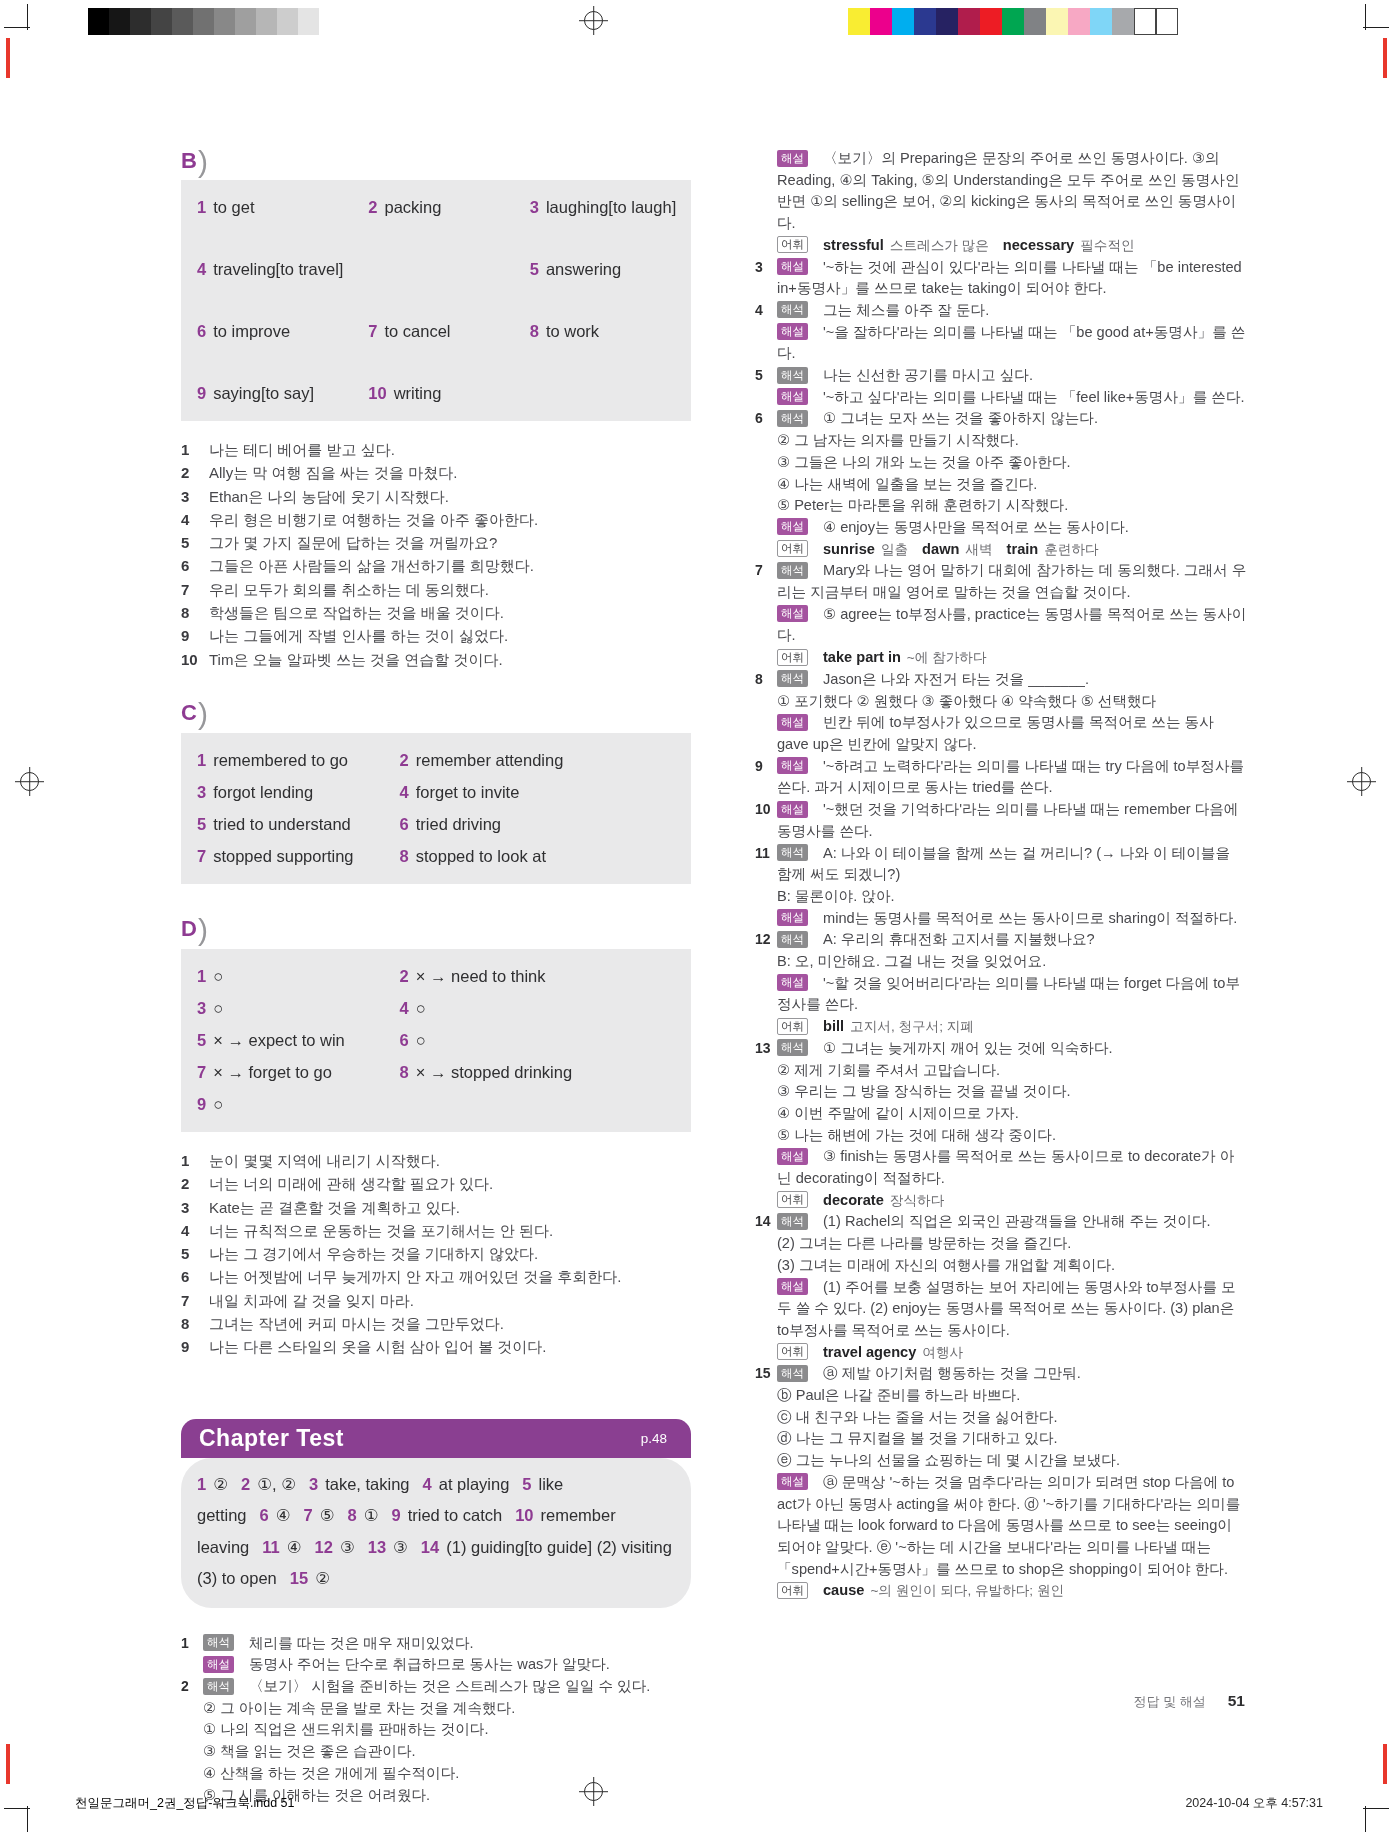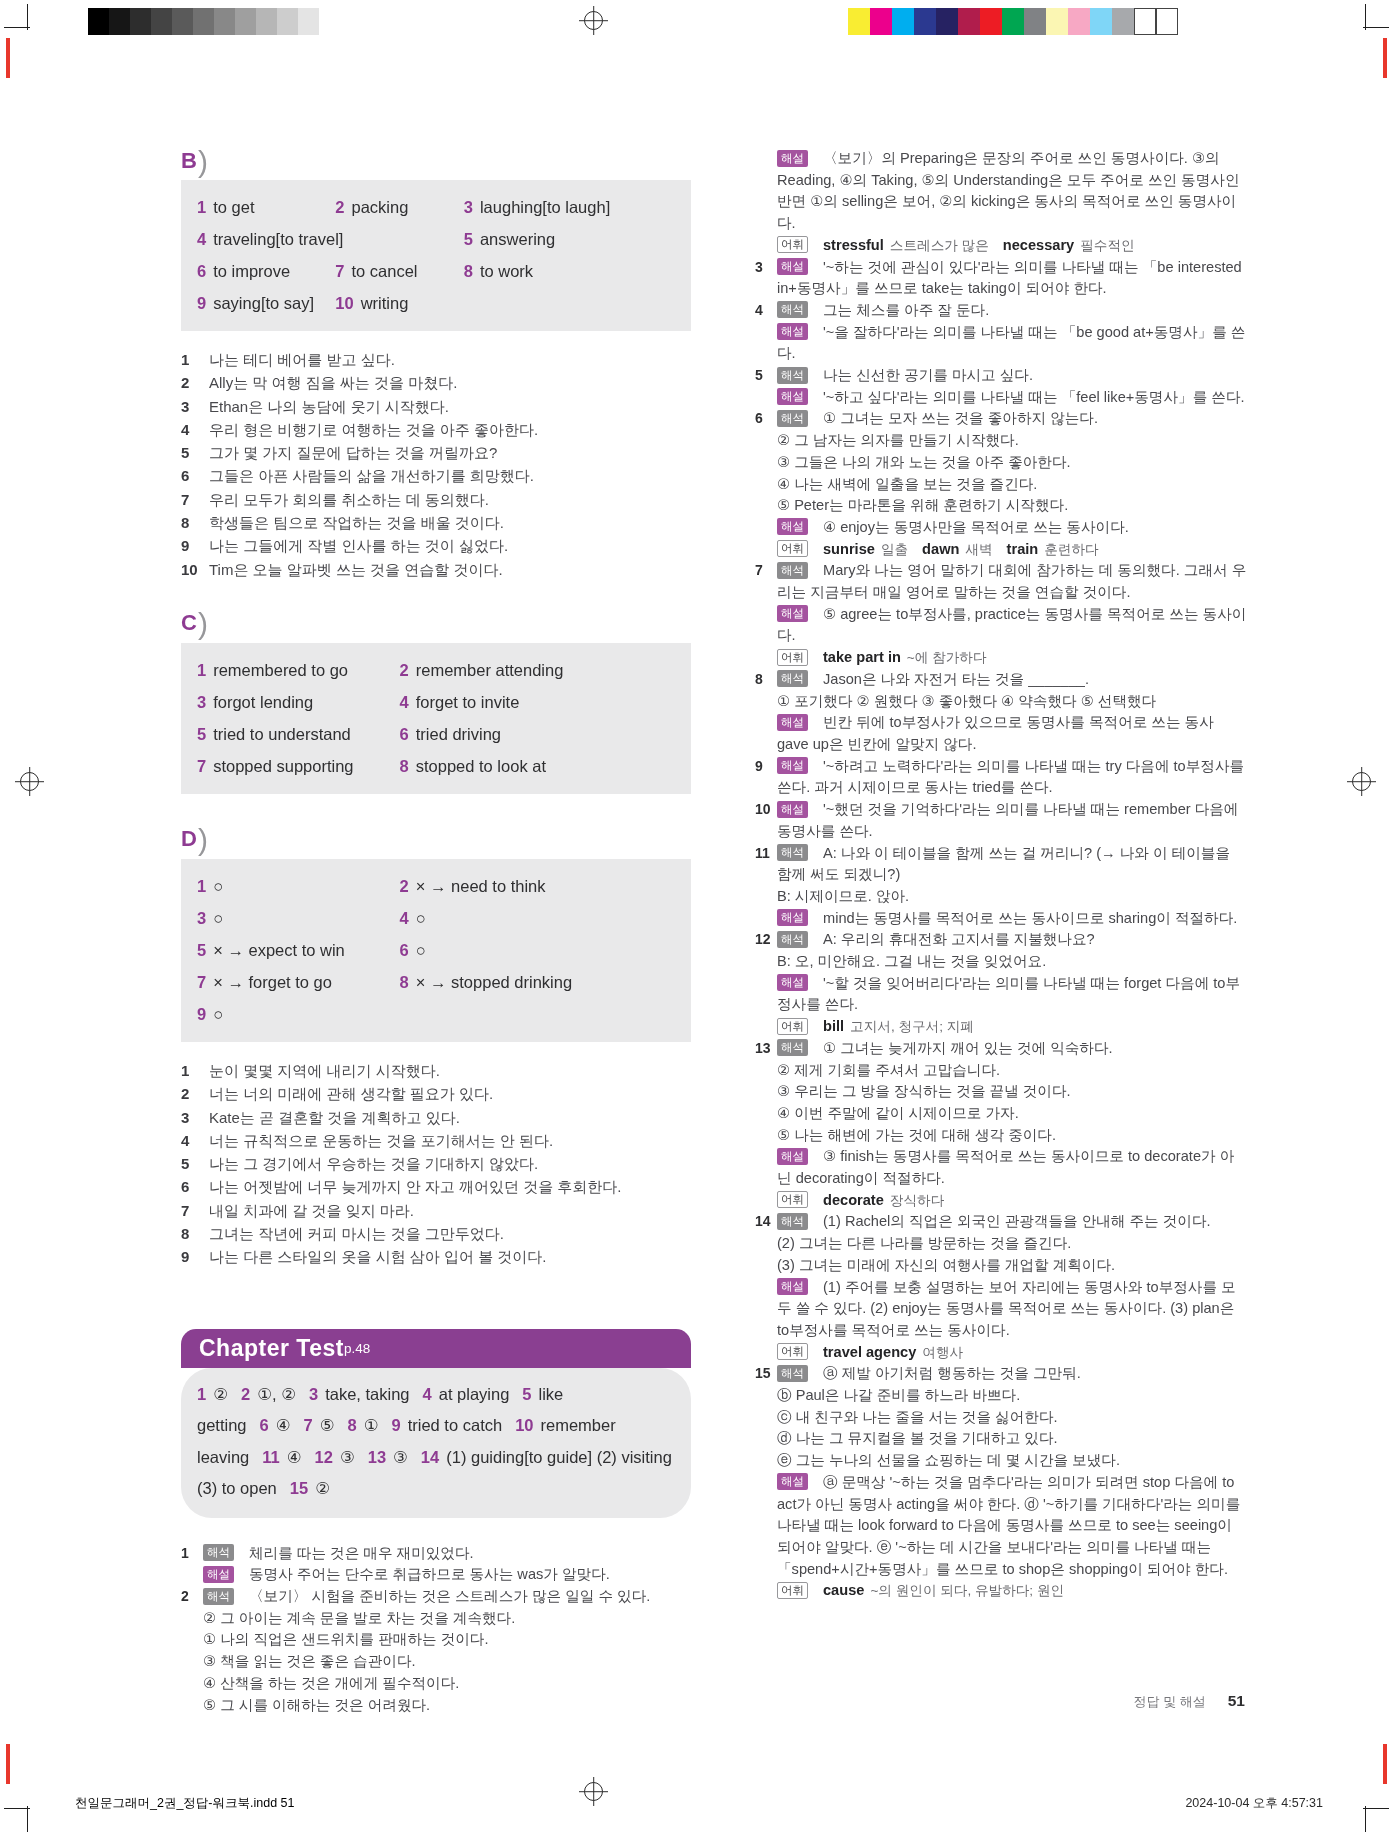--- a/index.html
+++ b/index.html
@@ -22,39 +22,39 @@
   .redmark{position:absolute;background:#e8372c;}
   
   #left-col{position:absolute;left:181px;top:0;width:510px;}
   #right-col{position:absolute;left:755px;top:148px;width:492px;}
   
   .sec-letter{display:flex;align-items:flex-end;height:30px;}
   .sec-letter .letter{color:#8e3b92;font-weight:bold;font-size:22px;line-height:22px;}
   .sec-letter .arc{color:#97979a;font-size:30px;font-weight:400;line-height:24px;margin-left:1px;transform:translateY(2px);}
   
   .abox{background:#e9e9ea;display:grid;row-gap:3px;padding:13px 0 13px 16px;box-sizing:border-box;}
-  #b-box{grid-template-columns:28% 26% 46%;}
+  #b-box{grid-template-columns:28% 26% 46%;gap:33px;}
   #c-box,#d-box{grid-template-columns:41% 59%;}
   .cell{line-height:29px;font-size:16.5px;color:#2f2f31;}
   .cell-num{color:#8e3b92;font-weight:bold;margin-right:7px;}
   
   .s-list{margin-top:17px;}
   .s-item{display:flex;font-size:15px;line-height:23.3px;}
   .s-num{width:28px;flex:none;font-weight:bold;color:#3a3a3e;}
   .s-text{flex:1;color:#48484c;}
   
   #sec-b{margin-top:142px;}
   #b-box{margin-top:8px;}
   #sec-c{margin-top:23px;}
   #c-box{margin-top:9px;}
   #sec-d{margin-top:26px;}
   #d-box{margin-top:9px;}
   
   #ct-banner{margin-top:60px;background:#8a3f91;border-radius:15px 15px 0 0;
-    display:flex;align-items:center;
+    display:flex;align-items:center;justify-content:space-between;
     height:39px;padding:0 24px 0 18px;box-sizing:border-box;}
   #ct-title{color:#fff;font-weight:bold;font-size:23px;letter-spacing:0.5px;}
   #ct-pref{color:#fff;font-size:13.5px;}
   #ct-box{background:#e9e9ea;padding:11px 14px 13px 16px;line-height:31.5px;font-size:16.5px;border-radius:31px;}
   .ct-tok{margin-right:13px;}
   .ct-num{color:#8e3b92;font-weight:bold;margin-right:7px;}
   .ct-ans{color:#2f2f31;}
   
   .blocks{margin-top:25px;}
   .block{display:flex;}
@@ -355,21 +355,21 @@
     <div class="block">
       <span class="block-num">10</span>
       <div class="block-body">
         <div class="para"><span class="badge b-explain">해설</span><span class="ptext">'~했던 것을 기억하다'라는 의미를 나타낼 때는 remember 다음에 동명사를 쓴다.</span></div>
       </div>
     </div>
     <div class="block">
       <span class="block-num">11</span>
       <div class="block-body">
         <div class="para"><span class="badge b-translate">해석</span><span class="ptext">A: 나와 이 테이블을 함께 쓰는 걸 꺼리니? (→ 나와 이 테이블을 함께 써도 되겠니?)</span></div>
-        <div class="para"><span class="ptext">B: 시제이므로. 앉아.</span></div>
+        <div class="para"><span class="ptext">B: 물론이야. 앉아.</span></div>
         <div class="para"><span class="badge b-explain">해설</span><span class="ptext">mind는 동명사를 목적어로 쓰는 동사이므로 sharing이 적절하다.</span></div>
       </div>
     </div>
     <div class="block">
       <span class="block-num">12</span>
       <div class="block-body">
         <div class="para"><span class="badge b-translate">해석</span><span class="ptext">A: 우리의 휴대전화 고지서를 지불했나요?</span></div>
         <div class="para"><span class="ptext">B: 오, 미안해요. 그걸 내는 것을 잊었어요.</span></div>
         <div class="para"><span class="badge b-explain">해설</span><span class="ptext">'~할 것을 잊어버리다'라는 의미를 나타낼 때는 forget 다음에 to부정사를 쓴다.</span></div>
         <div class="para"><span class="badge b-vocab">어휘</span><span class="v-word">bill</span><span class="v-mean">고지서, 청구서; 지폐</span></div>

